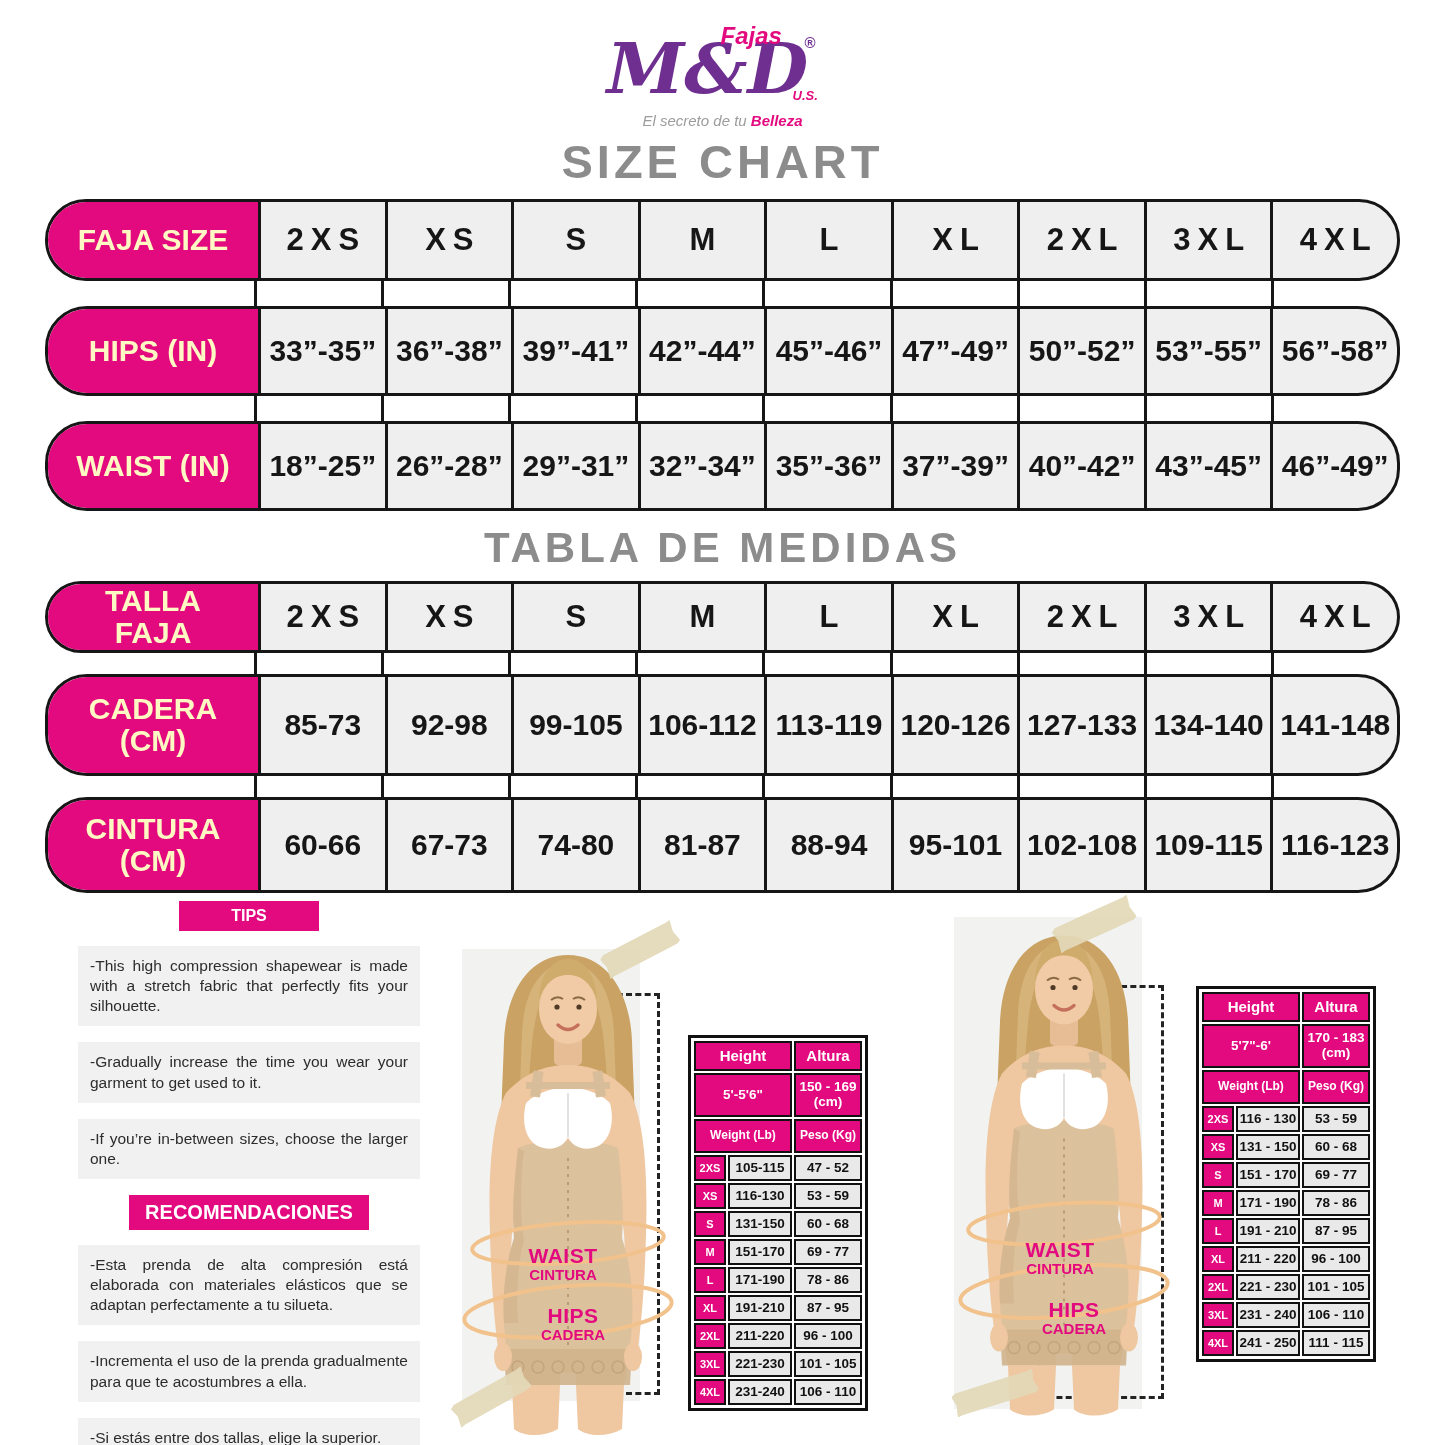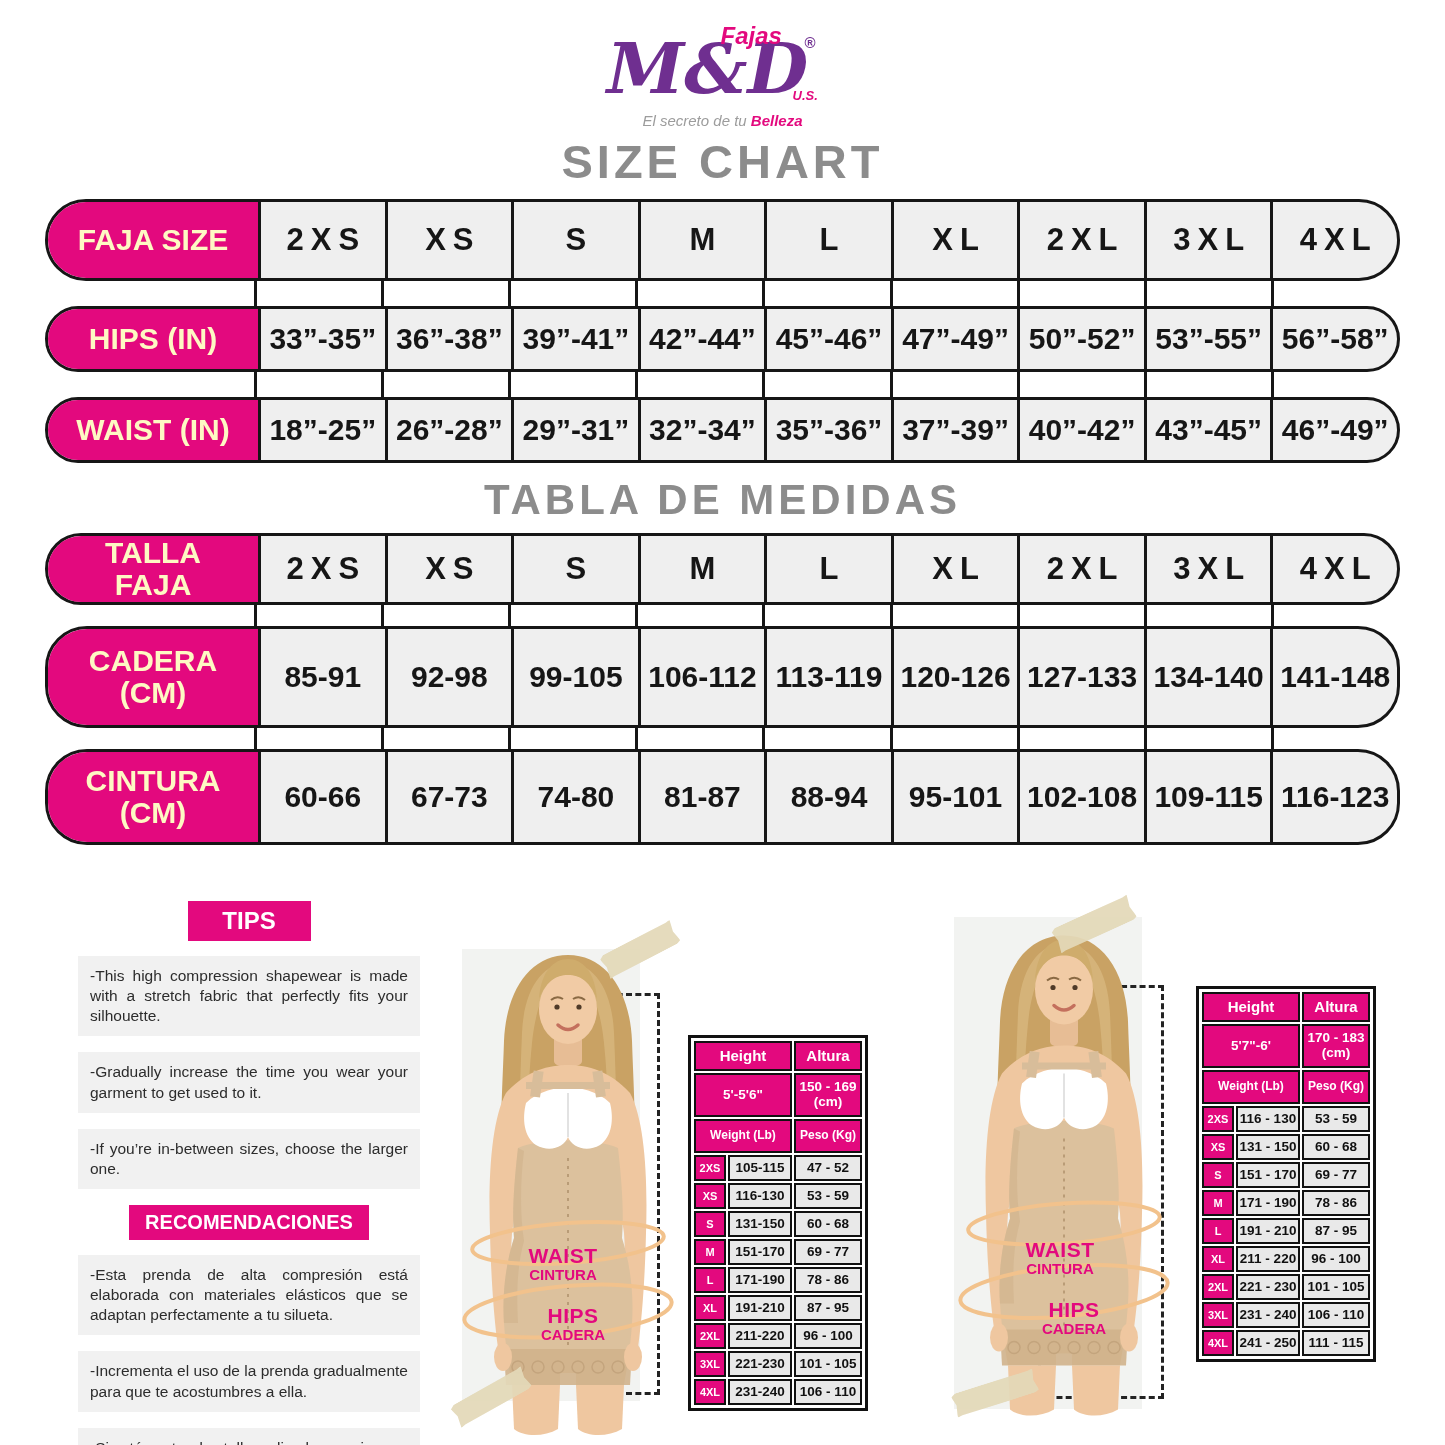--- a/index.html
+++ b/index.html
@@ -28,32 +28,32 @@
              letter-spacing:4px;line-height:1;margin:8px 0 14px}
   .big-title.tabla{font-size:42px;margin:16px 0 12px}
 
   
   .mtable{position:relative;margin:0 45px}
   .vlines{position:absolute;inset:0;z-index:0}
   .vline{position:absolute;top:0;bottom:0;width:3px;margin-left:-1.5px;background:var(--border-black)}
   .trow{position:relative;z-index:1;display:grid;grid-template-columns:210px repeat(9,1fr);
         border:3px solid var(--border-black);border-radius:42px;overflow:hidden;background:var(--cell-gray)}
   .gap25{margin-top:25px}.gap23{margin-top:21px}
-  .r82{height:82px}.r94{height:66px}.r92{height:72px}.r102{height:102px}.r96{height:96px}
+  .r82{height:82px}.r94{height:90px}.r92{height:72px}.r102{height:102px}.r96{height:96px}
   .cell{display:flex;align-items:center;justify-content:center;text-align:center}
   .label-cell{background:var(--pink);color:#fef9c3;font-weight:700;font-size:30px;line-height:1.08;white-space:pre-line}
   .val-cell{border-left:3px solid var(--border-black);color:#161616;font-weight:700;font-size:30px}
   .size-cell{font-size:31px;letter-spacing:7px;padding-left:7px}
 
   
   .bottom{position:absolute;left:0;top:883px;width:1445px;height:562px}
 
   .tips-col{position:absolute;left:78px;top:18px;width:342px}
   .sec-head{background:var(--pink);color:#fff;font-weight:700;text-align:center;margin:0 auto 15px;padding:6px 0}
-  .tips-head{width:123px;font-size:24px}
+  .tips-head{width:140px;font-size:16px}
   .rec-head{width:240px;font-size:20px;margin-top:10px}
   .tip{background:var(--tip-gray);color:#2c2c2c;font-size:15.5px;line-height:1.3;
        text-align:justify;padding:10px 12px;margin-bottom:16px}
 
   .figure{position:absolute}
   .photo-card{position:absolute;background:#F2F3F1;z-index:0}
   .dashed-rect{position:absolute;border:3px dashed #232323;z-index:1}
   .model-svg{position:absolute;z-index:2}
   .tape{position:absolute;z-index:4;background:rgba(227,216,184,.93);
         clip-path:polygon(0% 12%,6% 0%,94% 4%,100% 0%,97% 48%,100% 92%,94% 100%,6% 96%,0% 100%,3% 50%)}
@@ -162,21 +162,21 @@
         <div class="cell val-cell size-cell">M</div>
         <div class="cell val-cell size-cell">L</div>
         <div class="cell val-cell size-cell">XL</div>
         <div class="cell val-cell size-cell">2XL</div>
         <div class="cell val-cell size-cell">3XL</div>
         <div class="cell val-cell size-cell">4XL</div>
       </div>
     <div class="trow r102 gap23">
       <div class="cell label-cell">CADERA
 (CM)</div>
-    <div class="cell val-cell ">85-91</div>
+    <div class="cell val-cell ">85-73</div>
         <div class="cell val-cell ">92-98</div>
         <div class="cell val-cell ">99-105</div>
         <div class="cell val-cell ">106-112</div>
         <div class="cell val-cell ">113-119</div>
         <div class="cell val-cell ">120-126</div>
         <div class="cell val-cell ">127-133</div>
         <div class="cell val-cell ">134-140</div>
         <div class="cell val-cell ">141-148</div>
       </div>
     <div class="trow r96 gap23">

